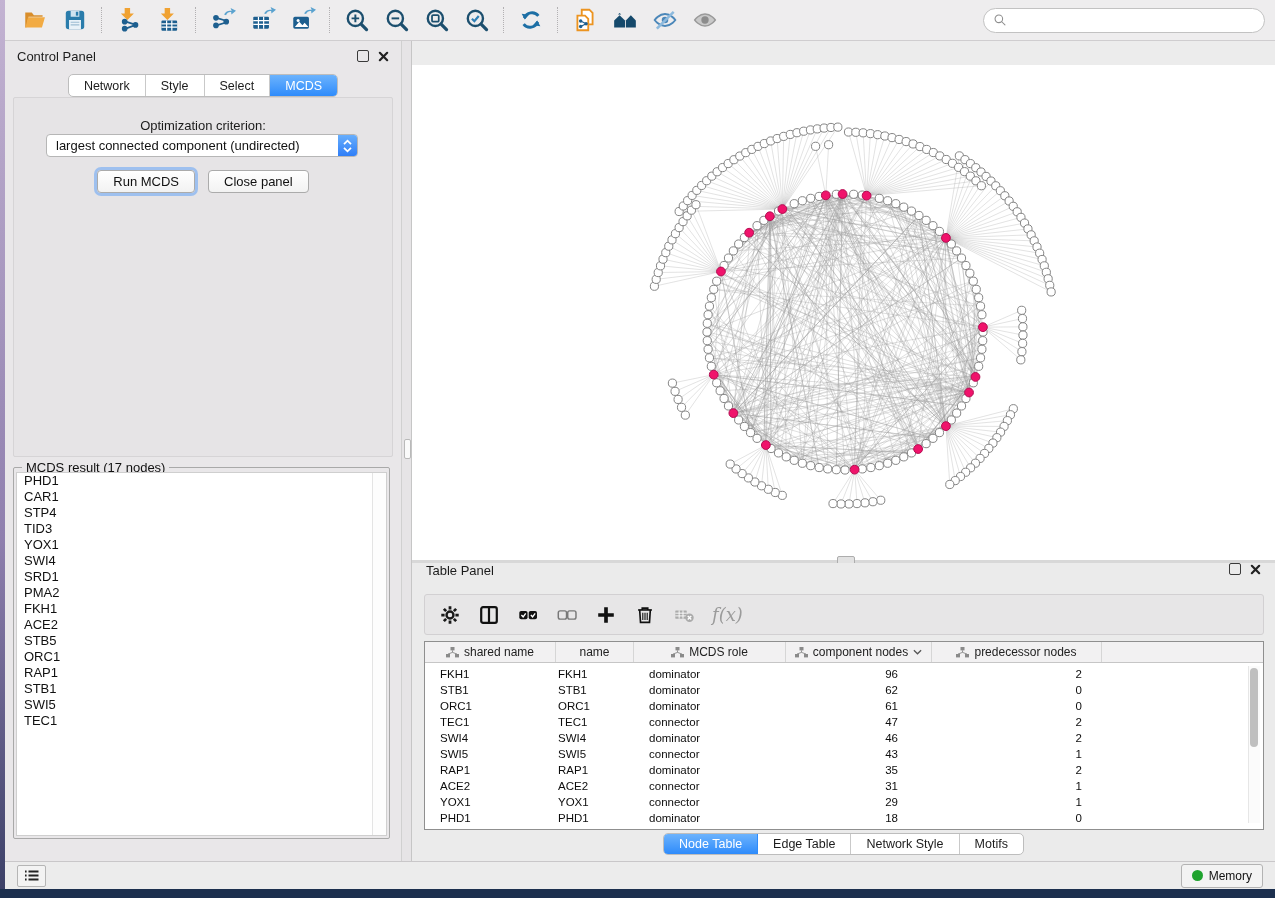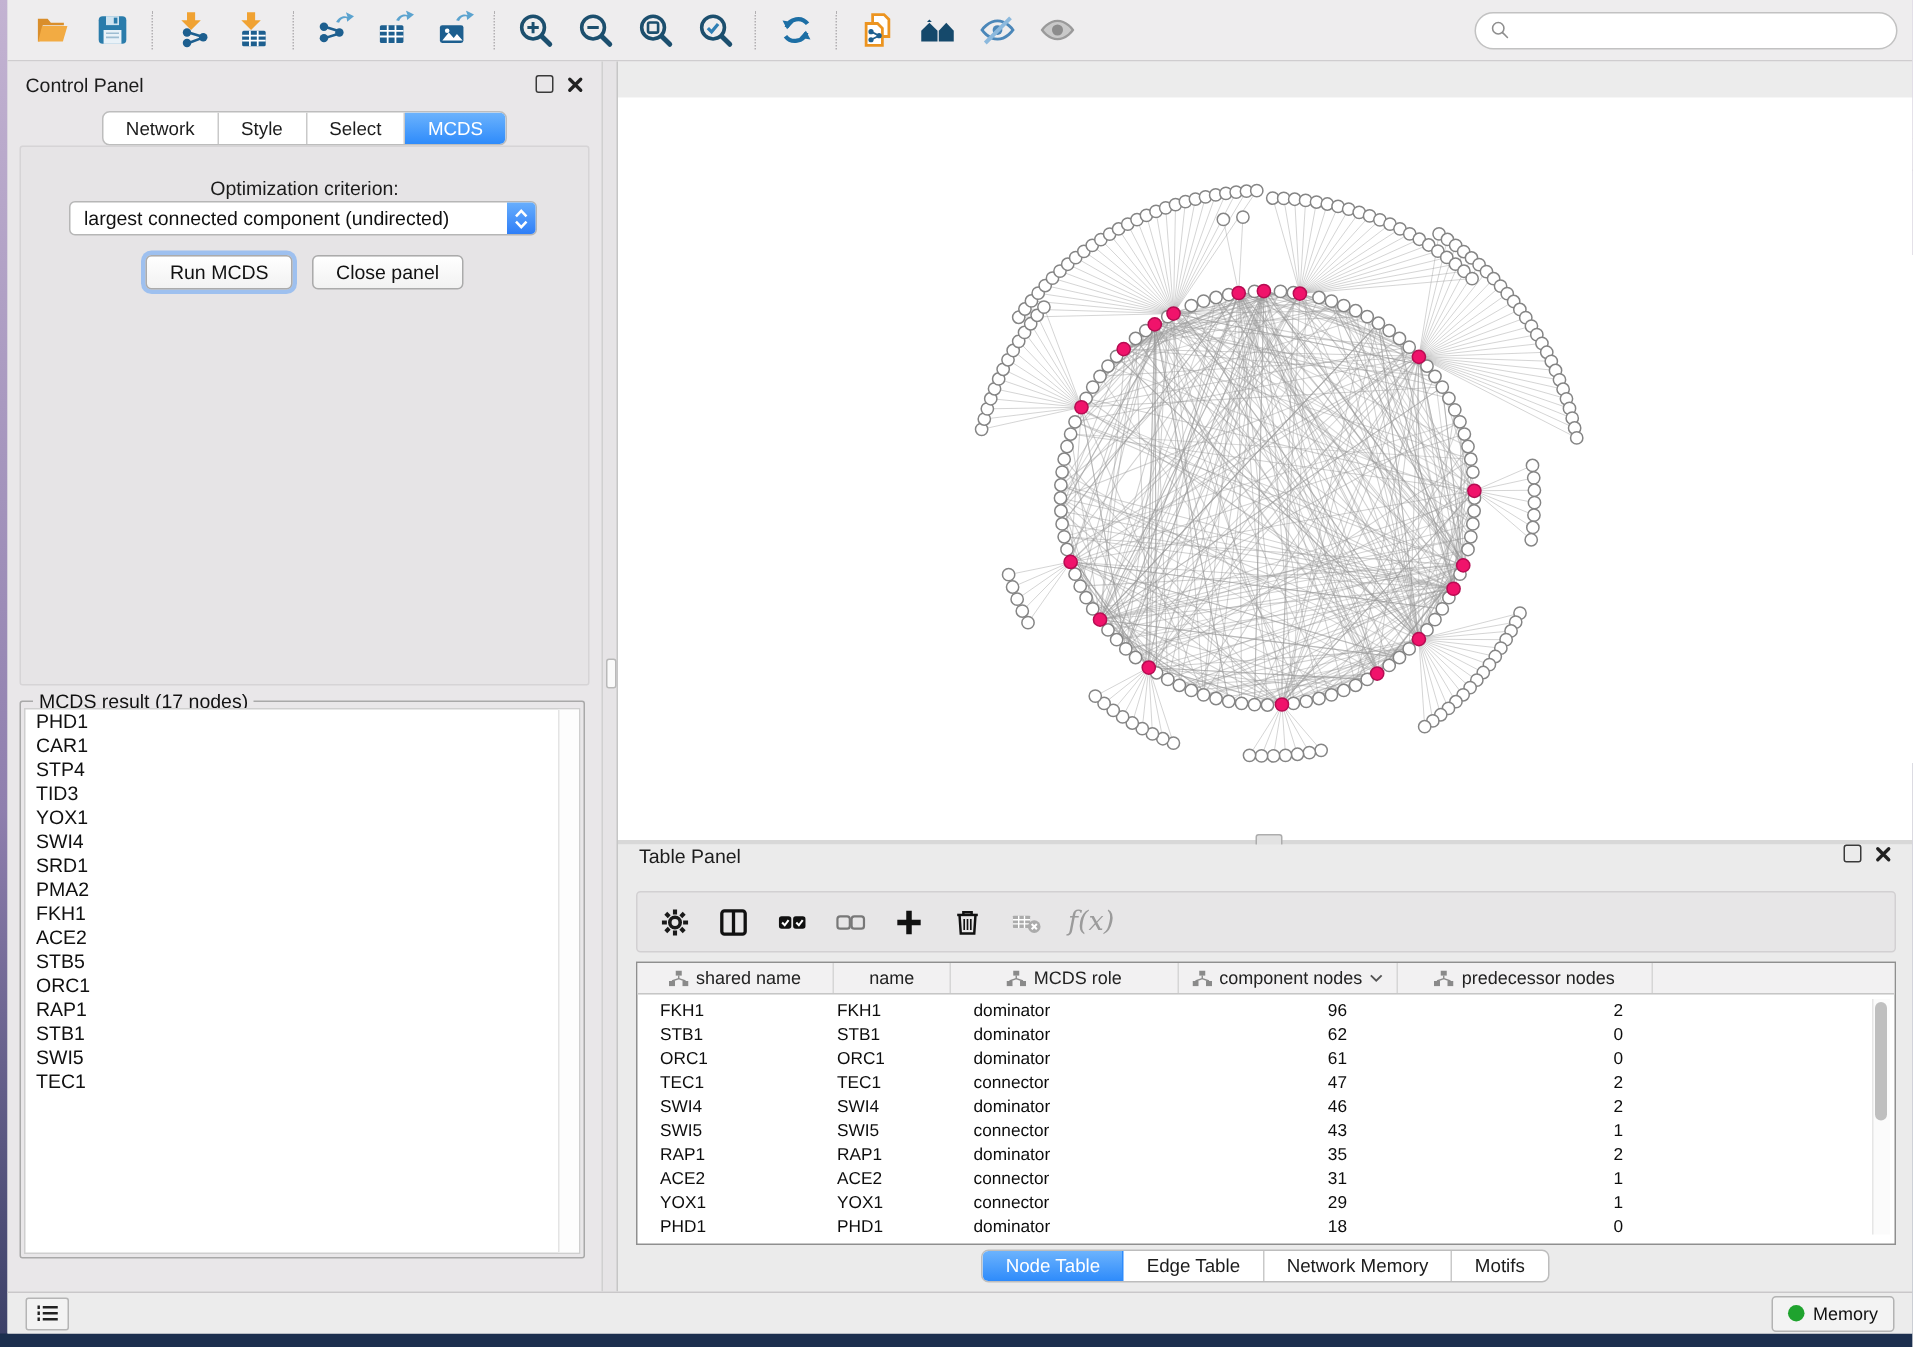--- a/index.html
+++ b/index.html
@@ -1327,21 +1327,21 @@
             </div>
           </div>
         <div class="vscroll">
             <div class="vthumb"></div>
           </div>
       </div>
       <div class="tp-tabs">
         <div class="seg">
           <span class="s sel">Node Table</span>
           <span class="s">Edge Table</span>
-          <span class="s">Network Memory</span>
+          <span class="s">Network Style</span>
           <span class="s">Motifs</span>
         </div>
       </div>
     </div>
 
     <div class="statusbar">
       <span class="sb-btn">
           <svg viewBox="0 0 15 13">
             <g stroke="#222" stroke-width="1.8">
               <path d="M4.5 2.5h10M4.5 6.5h10M4.5 10.5h10"></path>

